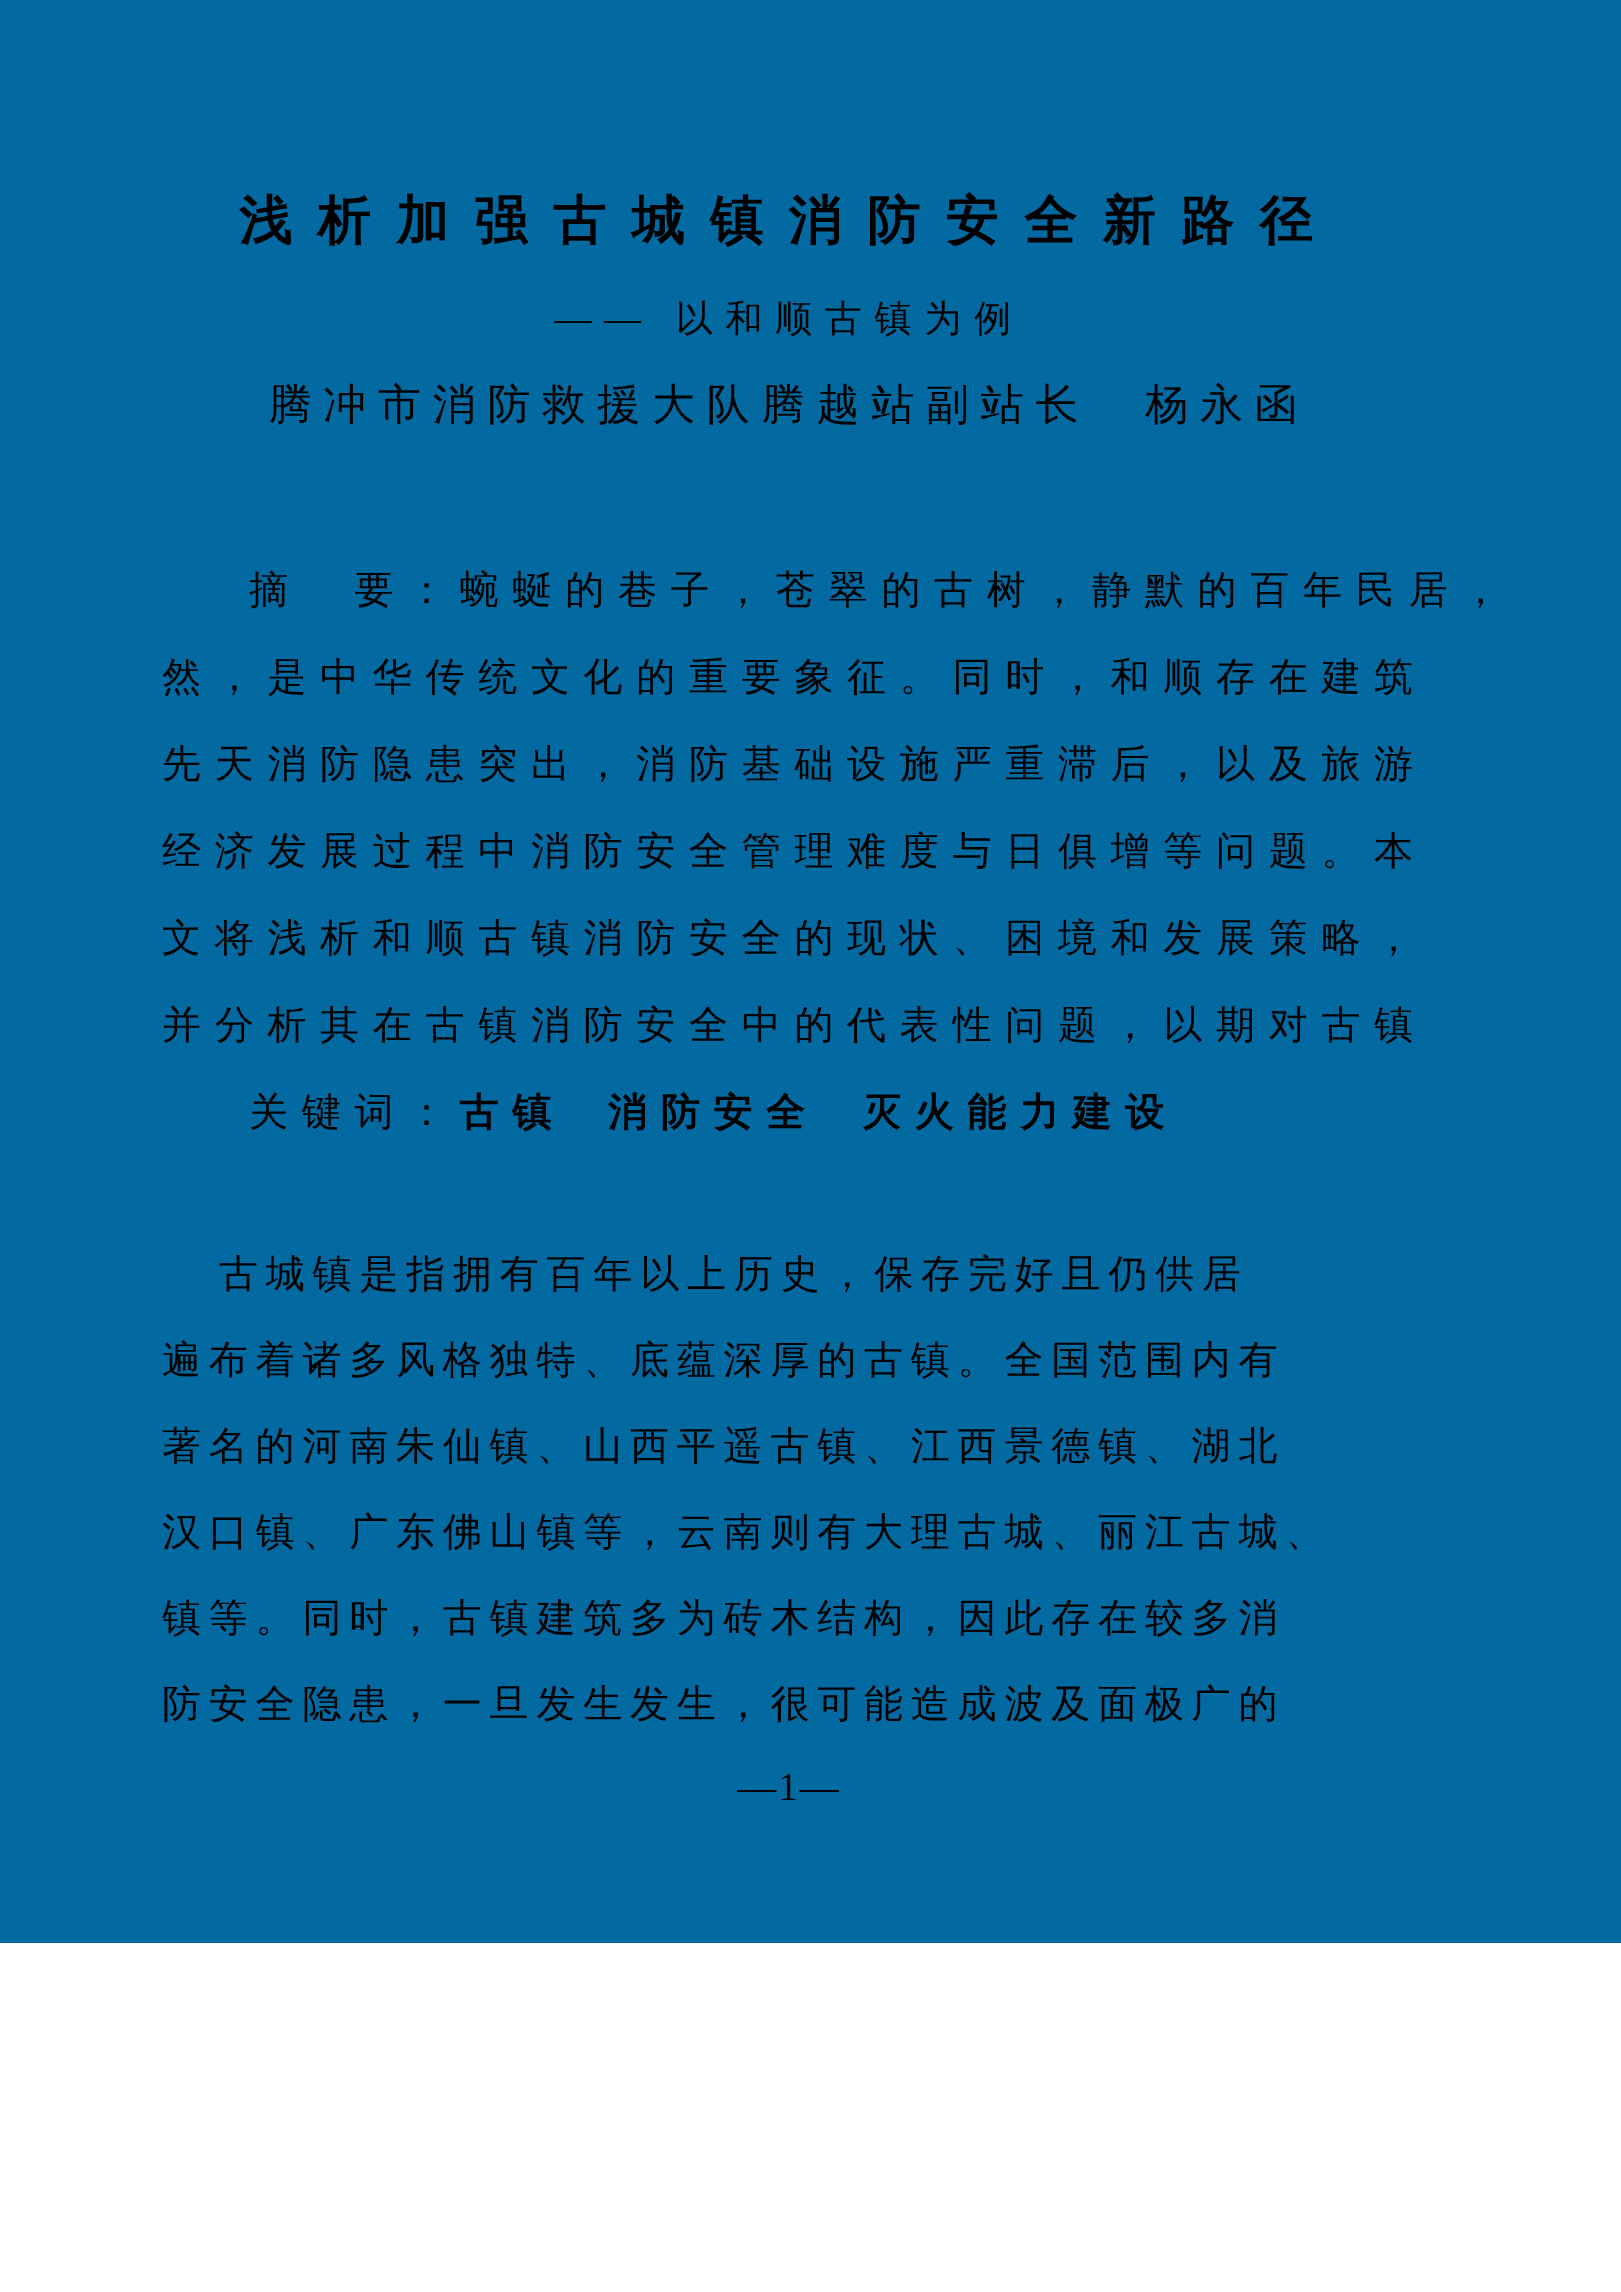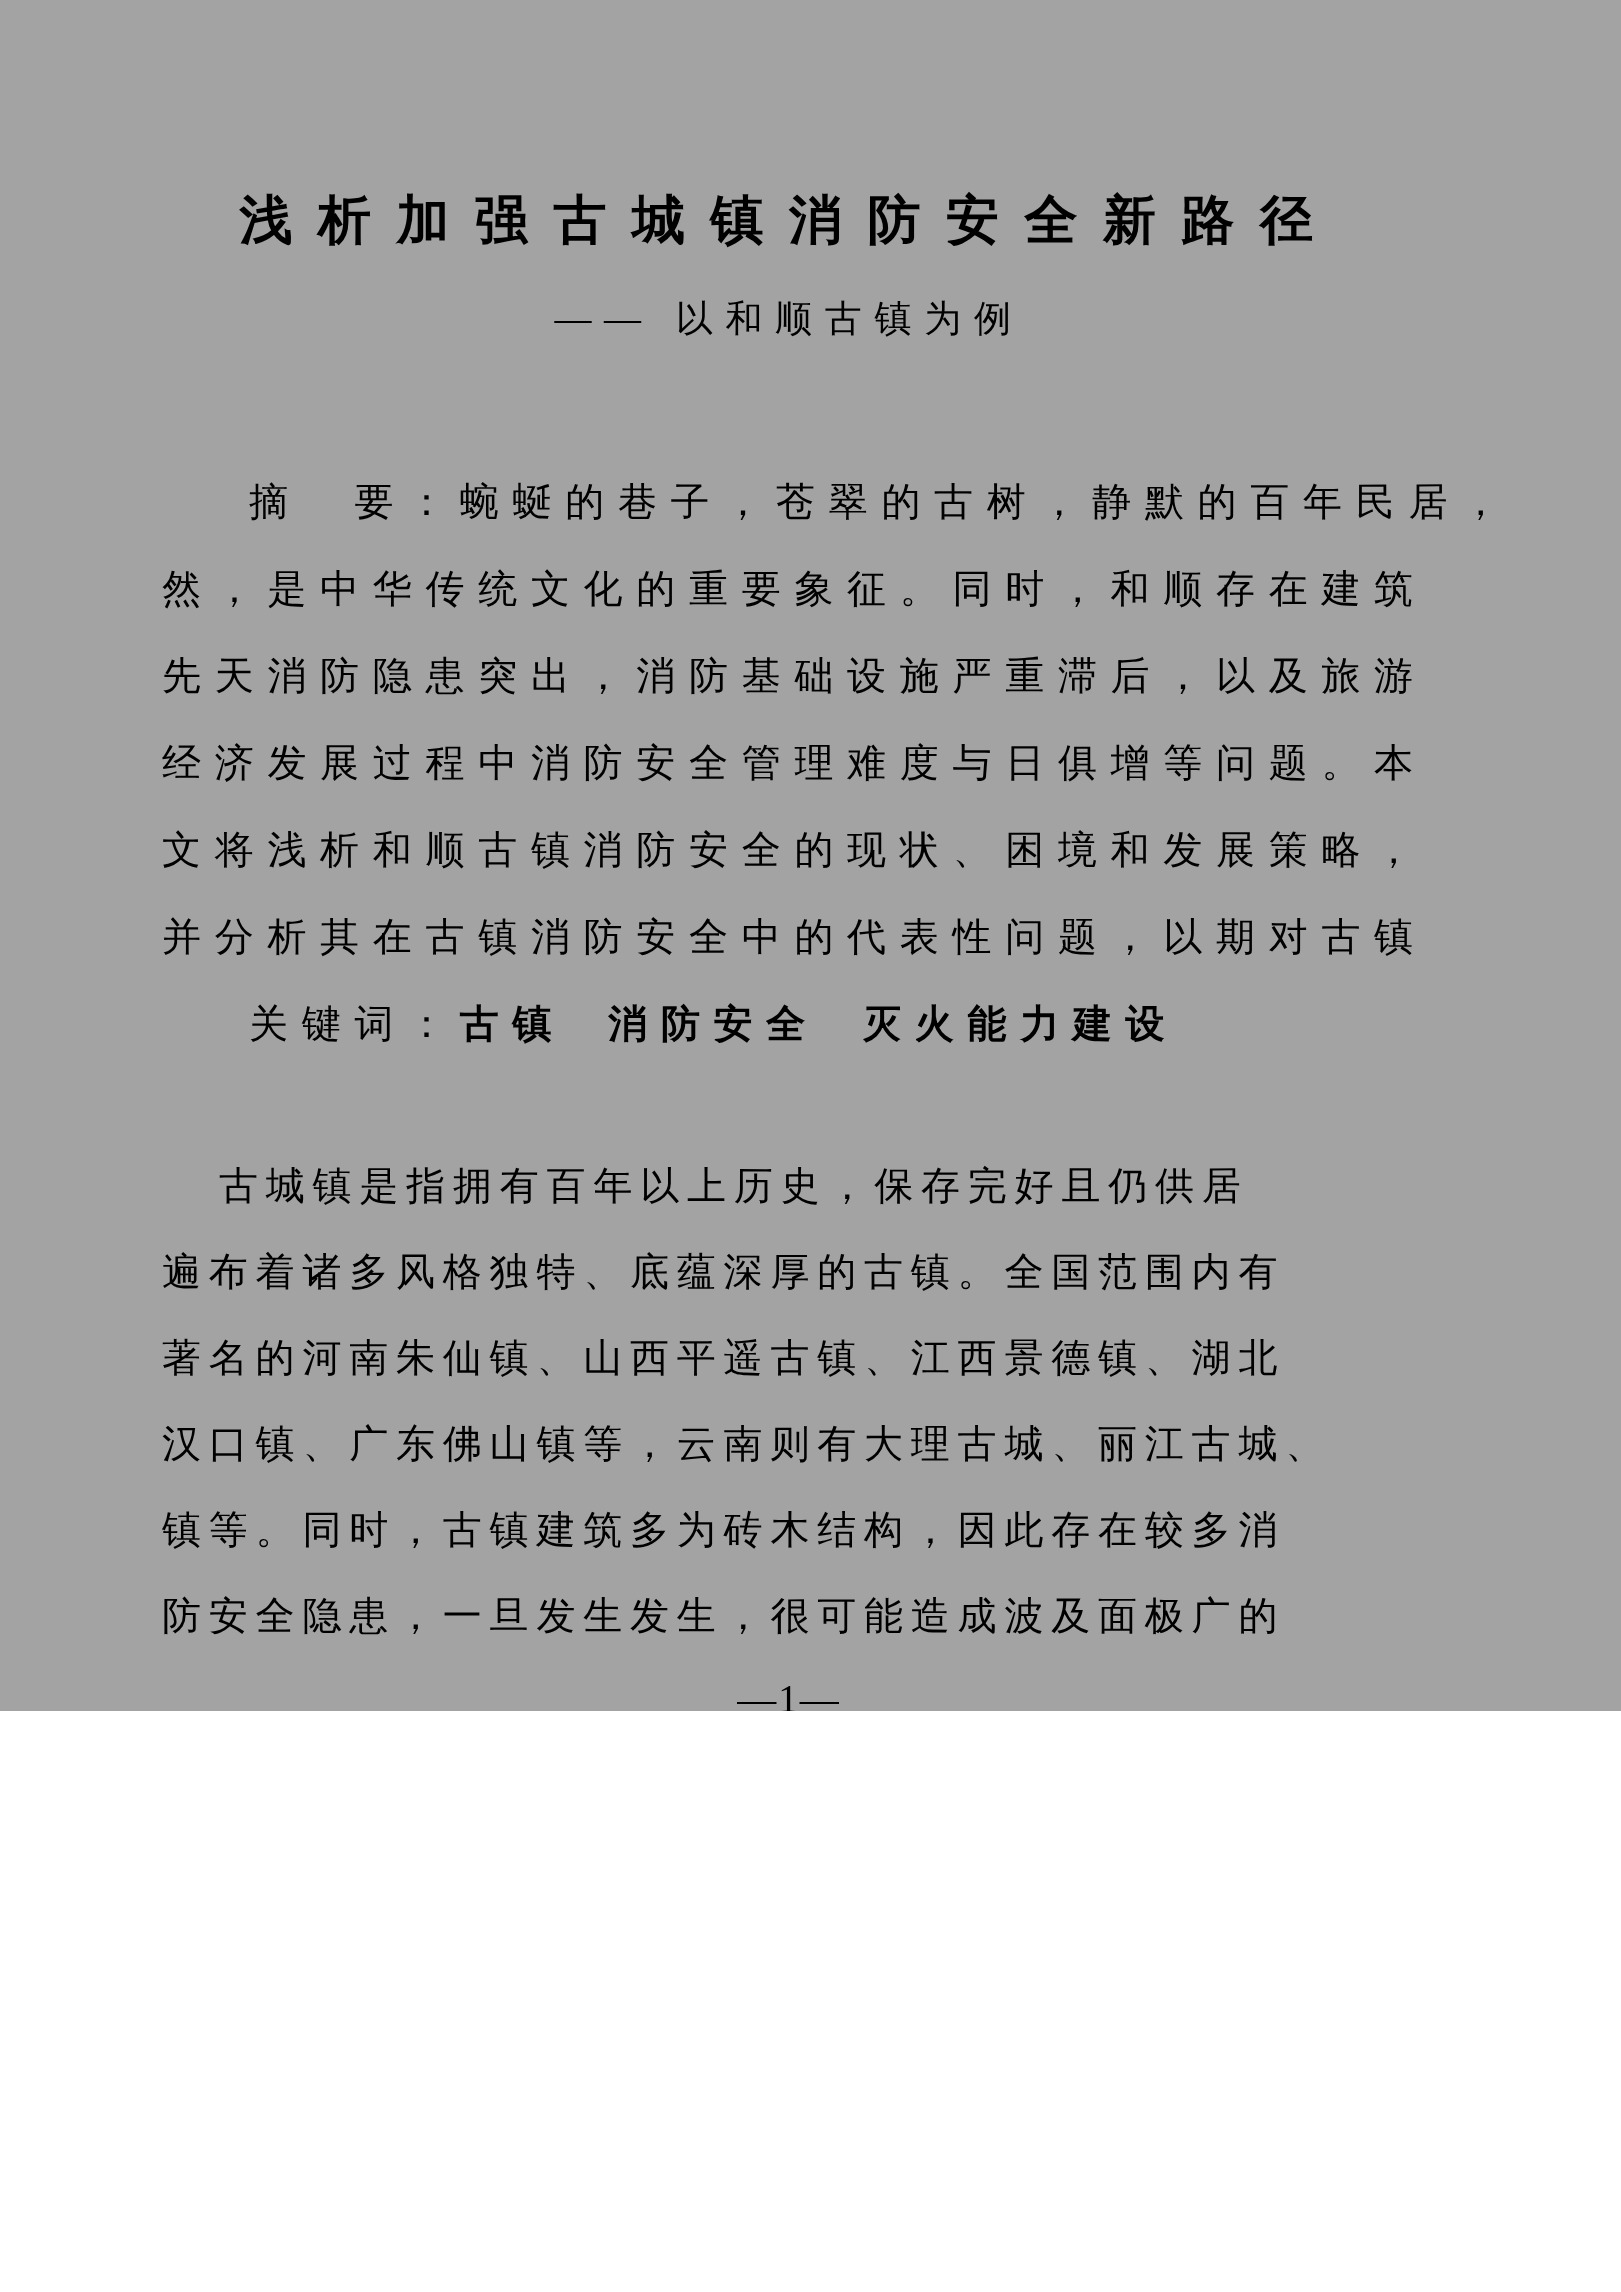--- a/index.html
+++ b/index.html
@@ -3,22 +3,22 @@
 <meta charset="utf-8">
 <style>
   html, body {
     margin: 0;
     padding: 0;
     background: #ffffff;
   }
   .page {
     position: relative;
     width: 1621px;
-    height: 1711px;
-    background: #a3a3a3;
+    height: 1943px;
+    background: #0369a1;
     color: #000000;
     font-family: "Liberation Serif", serif;
     overflow: hidden;
   }
   .content {
     padding: 186px 205px 0 162px; 
   }
   
   .doc-title {
     text-align: center;
@@ -103,20 +103,21 @@
 </head>
 <body>
 
 <div class="page">
   <div class="content">
 
     <div class="doc-title">浅析加强古城镇消防安全新路径</div>
 
     <div class="doc-subtitle">—— 以和顺古镇为例</div>
 
+    <div class="doc-byline">腾冲市消防救援大队腾越站副站长　杨永函</div>
 
     <div class="abstract">
       <div class="line first">
         <span class="heiti">摘　要：</span><span>蜿蜒的巷子，苍翠的古树，静默的百年民居，</span>
       </div>
       <div class="line">然，是中华传统文化的重要象征。同时，和顺存在建筑</div>
       <div class="line">先天消防隐患突出，消防基础设施严重滞后，以及旅游</div>
       <div class="line">经济发展过程中消防安全管理难度与日俱增等问题。本</div>
       <div class="line">文将浅析和顺古镇消防安全的现状、困境和发展策略，</div>
       <div class="line">并分析其在古镇消防安全中的代表性问题，以期对古镇</div>

